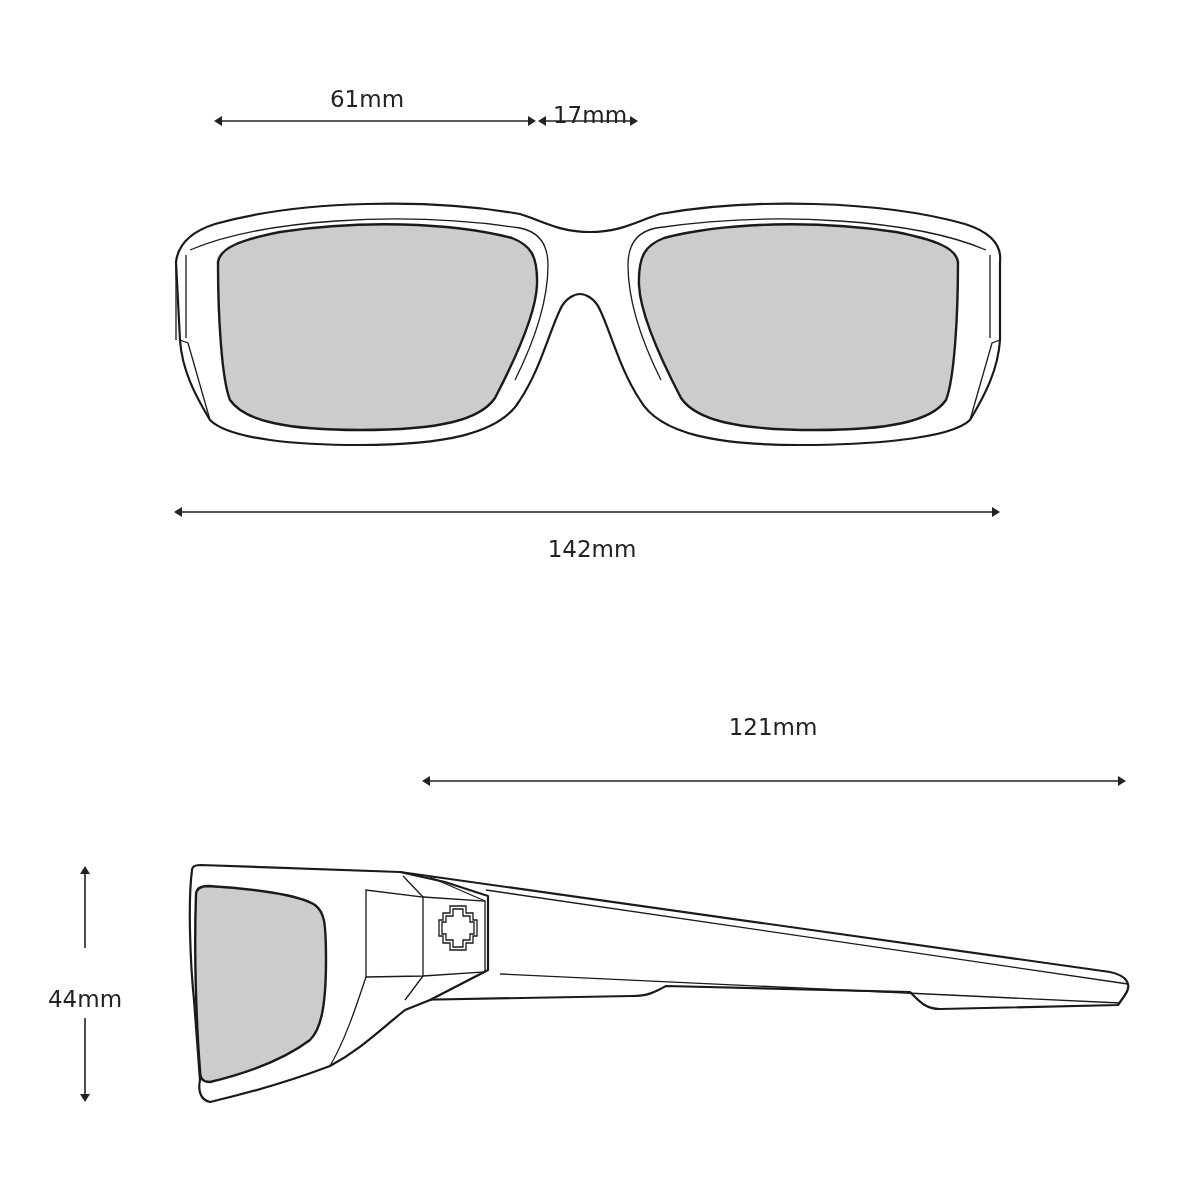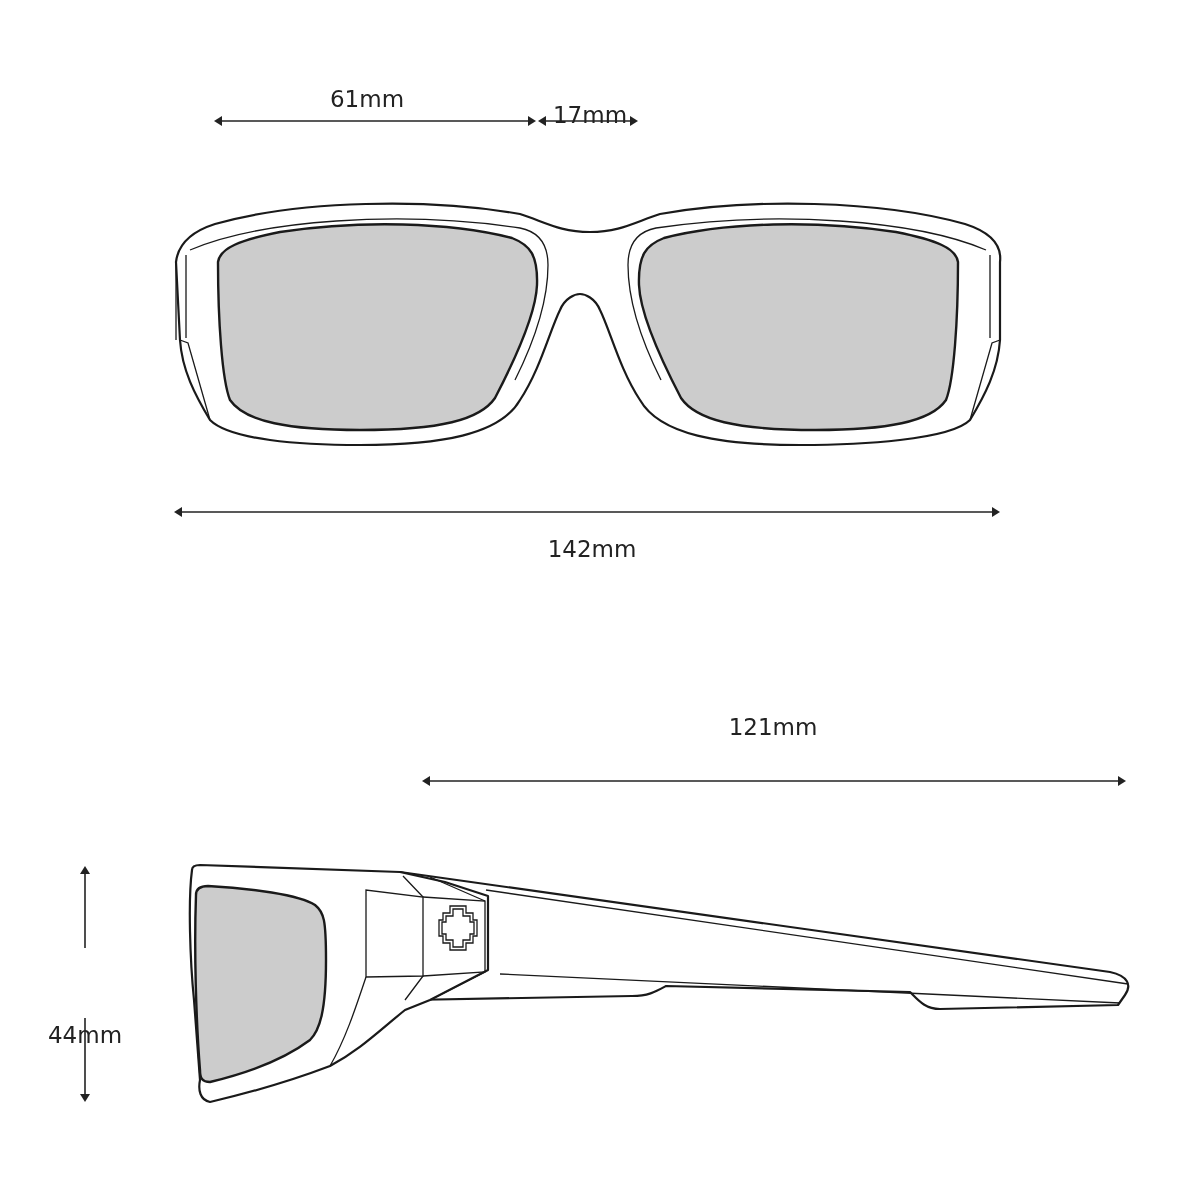--- a/index.html
+++ b/index.html
@@ -155,13 +155,13 @@
       <path class="inner" d="M443,920 L443,913 L450,913 L450,906 L466,906 L466,913 L473,913 L473,920 L477,920 L477,936 L473,936 L473,943 L466,943 L466,950 L450,950 L450,943 L443,943 L443,936 L439,936 L439,920 Z"></path>
       <path class="inner" stroke="#777" d="M446,922 L446,916 L453,916 L453,909 L463,909 L463,916 L470,916 L470,922 L474,922 L474,934 L470,934 L470,940 L463,940 L463,947 L453,947 L453,940 L446,940 L446,934 L442,934 L442,922 Z"></path>
     </g>
   </g>
 </svg>
 
 <div class="dim-label" style="left:367px; top:88px;">61mm</div>
 <div class="dim-label" style="left:590px; top:88px;margin-top:16px;">17mm</div>
 <div class="dim-label" style="left:592px; top:538px;">142mm</div>
 <div class="dim-label" style="left:773px; top:716px;">121mm</div>
-<div class="dim-label" style="left:85px; top:1024px;">44mm</div>
+<div class="dim-label" style="left:85px; top:988px;">44mm</div>
 
 </body></html>

